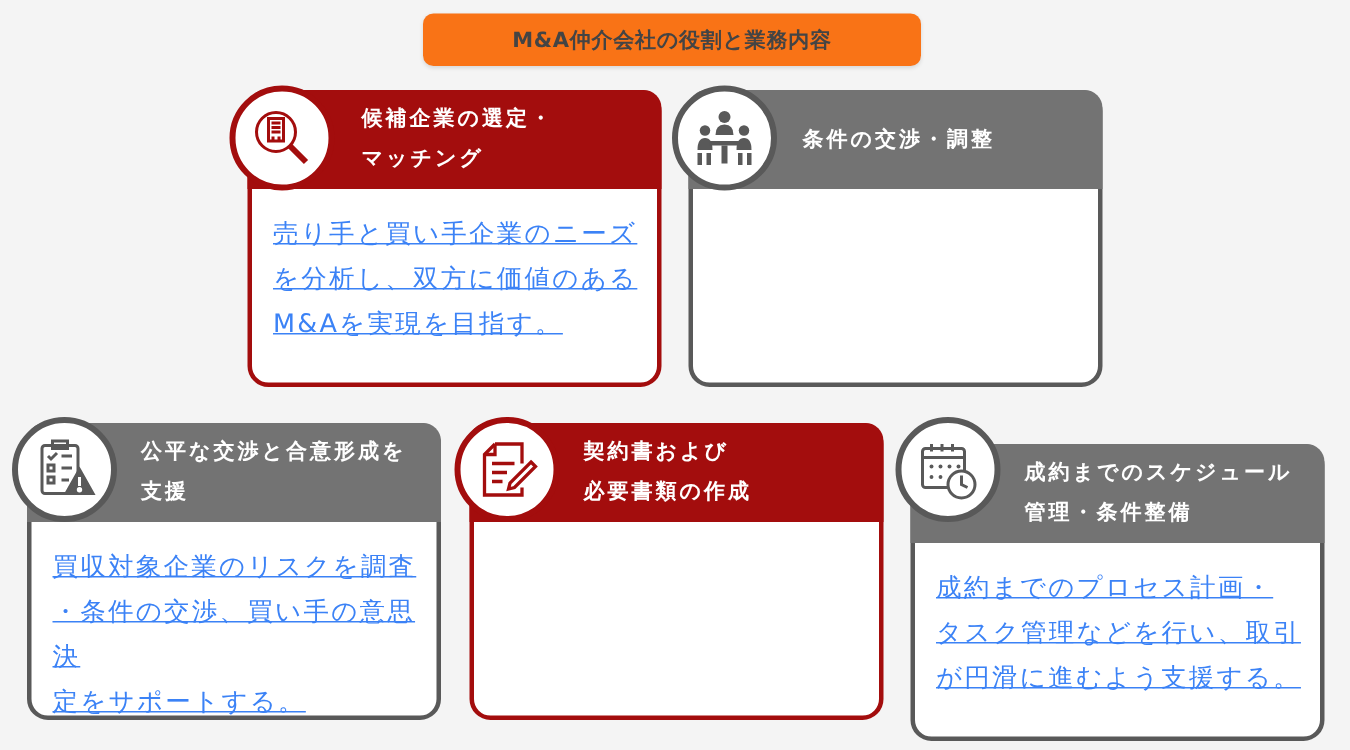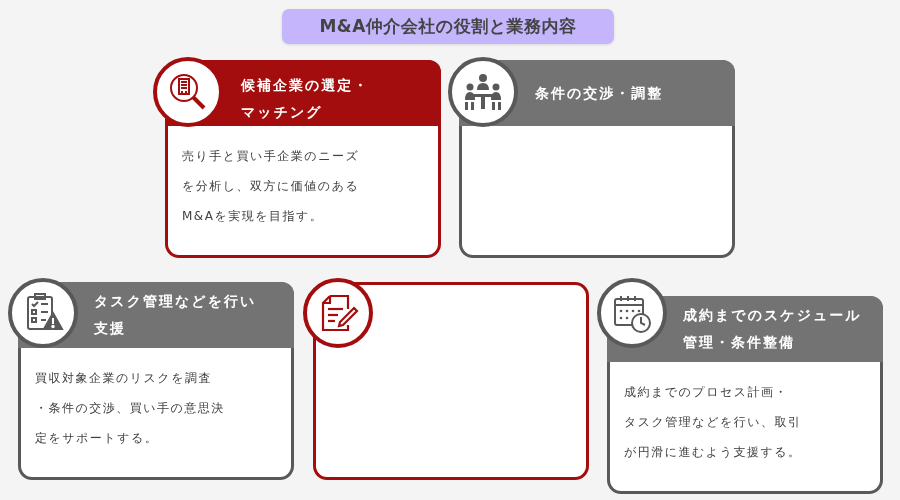--- a/index.html
+++ b/index.html
@@ -4,52 +4,53 @@
 <style>
   html, body { margin:0; padding:0; }
   body {
     width:900px; height:500px; overflow:hidden; position:relative;
     background:#f4f4f4;
     font-family:"DejaVu Sans", "Liberation Sans", sans-serif;
     color:#333;
   }
   .title {
     position:absolute; left:282px; top:9px; width:332px; height:35px;
-    background:#c4b5fd; border-radius:7px;
+    background:#f97316; border-radius:7px;
     box-shadow:0 1px 3px rgba(0,0,0,0.12);
     display:flex; align-items:center; justify-content:center;
-    font-size:17px; font-weight:bold; color:#444; letter-spacing:0.5px;
+    font-size:14px; font-weight:bold; color:#444; letter-spacing:0.5px;
   }
   .card {
     position:absolute;
     background:#fff;
     border:3px solid;
     border-radius:14px;
     box-sizing:border-box;
     overflow:visible;
   }
   .card.red { border-color:#a30d0d; }
   .card.gray { border-color:#595959; }
   .card .head {
     position:absolute; left:-3px; top:-3px; right:-3px; height:66px;
     border-radius:12px 12px 0 0;
     display:flex; align-items:center;
     box-sizing:border-box;
     padding-left:76px;
     color:#fff; font-weight:bold; font-size:14px; line-height:27px;
     letter-spacing:2px;
   }
-  .card.red .head { background:#a30d0d;align-items:flex-end; }
+  .card.red .head { background:#a30d0d; }
   .card.gray .head { background:#737373; }
   .card .head .htext { white-space:pre-line; }
   .card .body {
     position:absolute; left:14px; right:8px; top:78px;
-    font-size:12px; line-height:30px; color:#404040;
+    font-size:17px; line-height:30px; color:#3b82f6;
     letter-spacing:1.5px;
     white-space:pre-line;
+    text-decoration:underline;
   }
   .icon-circle {
     position:absolute; width:70px; height:70px; border-radius:50%;
     background:#fff; border:4px solid; box-sizing:border-box;
     display:flex; align-items:center; justify-content:center;
     z-index:2;
   }
   .icon-circle.red { border-color:#a30d0d; }
   .icon-circle.gray { border-color:#595959; }
   .icon-circle svg { width:44px; height:44px; }
@@ -98,21 +99,21 @@
     <rect x="20" y="27" width="4" height="12"></rect>
     <rect x="4" y="32" width="3" height="8"></rect>
       <rect x="10" y="32" width="3" height="8"></rect>
     <rect x="31" y="32" width="3" height="8"></rect>
       <rect x="37" y="32" width="3" height="8"></rect>
   </svg>
 </div>
 
 <div class="card gray" style="left:18px; top:282px; width:276px; height:198px;">
   <div class="head">
-    <span class="htext">タスク管理などを行い
+    <span class="htext">公平な交渉と合意形成を
 支援</span>
   </div>
   <div class="body">買収対象企業のリスクを調査
 ・条件の交渉、買い手の意思決
 定をサポートする。</div>
 </div>
 <div class="icon-circle gray" style="left:8px; top:278px;">
   <svg viewBox="0 0 44 44" fill="none" stroke="#595959" stroke-width="2">
     <rect x="7" y="6" width="24" height="32" rx="2"></rect>
     <rect x="14" y="3" width="10" height="5"></rect>
@@ -122,20 +123,24 @@
       <line x1="20" y1="21" x2="27" y2="21"></line>
     <rect x="11" y="27" width="4" height="4"></rect>
       <line x1="20" y1="29" x2="25" y2="29"></line>
     <path d="M32 22 L41 38 L23 38 Z" fill="#595959"></path>
     <line x1="32" y1="27" x2="32" y2="33" stroke="#fff"></line>
     <circle cx="32" cy="35.5" r="0.8" fill="#fff" stroke="#fff"></circle>
   </svg>
 </div>
 
 <div class="card red" style="left:313px; top:282px; width:276px; height:198px;">
+  <div class="head">
+    <span class="htext">契約書および
+必要書類の作成</span>
+  </div>
 </div>
 <div class="icon-circle red" style="left:303px; top:278px;">
   <svg viewBox="0 0 44 44" fill="none" stroke="#a30d0d" stroke-width="2.2">
     <path d="M14 5 L32 5 L32 18"></path>
     <path d="M14 5 L7 12 L7 39 L32 39 L32 34"></path>
     <path d="M14 5 L14 12 L7 12"></path>
     <line x1="12" y1="18" x2="27" y2="18"></line>
     <line x1="12" y1="24" x2="22" y2="24"></line>
     <line x1="12" y1="30" x2="19" y2="30"></line>
     <path d="M38 17 L41 20 L27 34 L23 35 L24 31 Z"></path>

